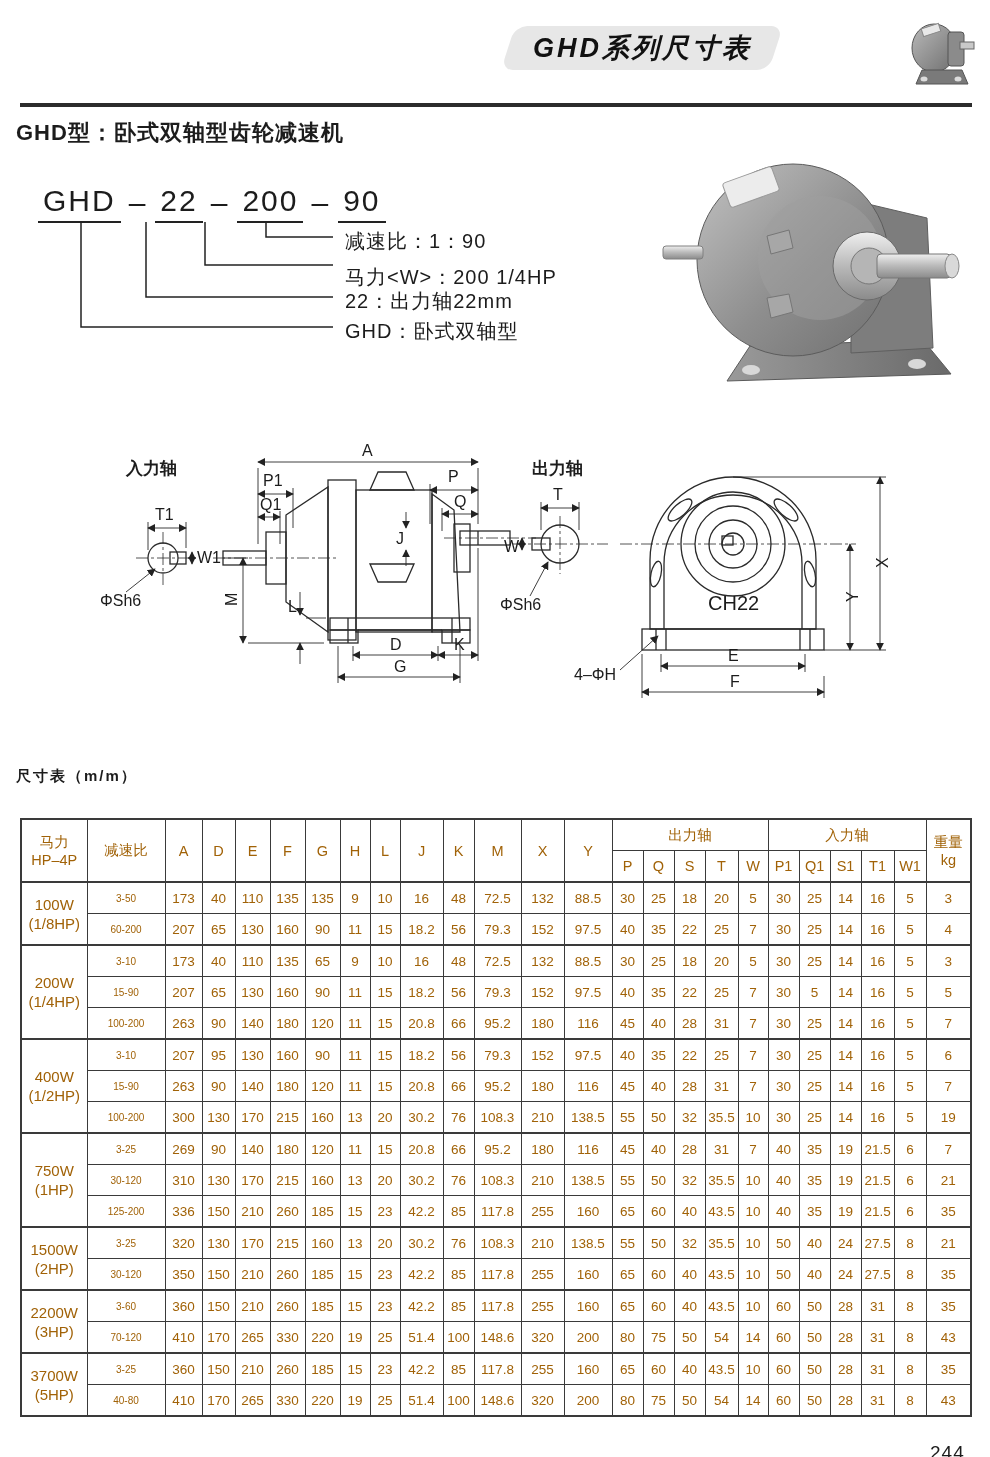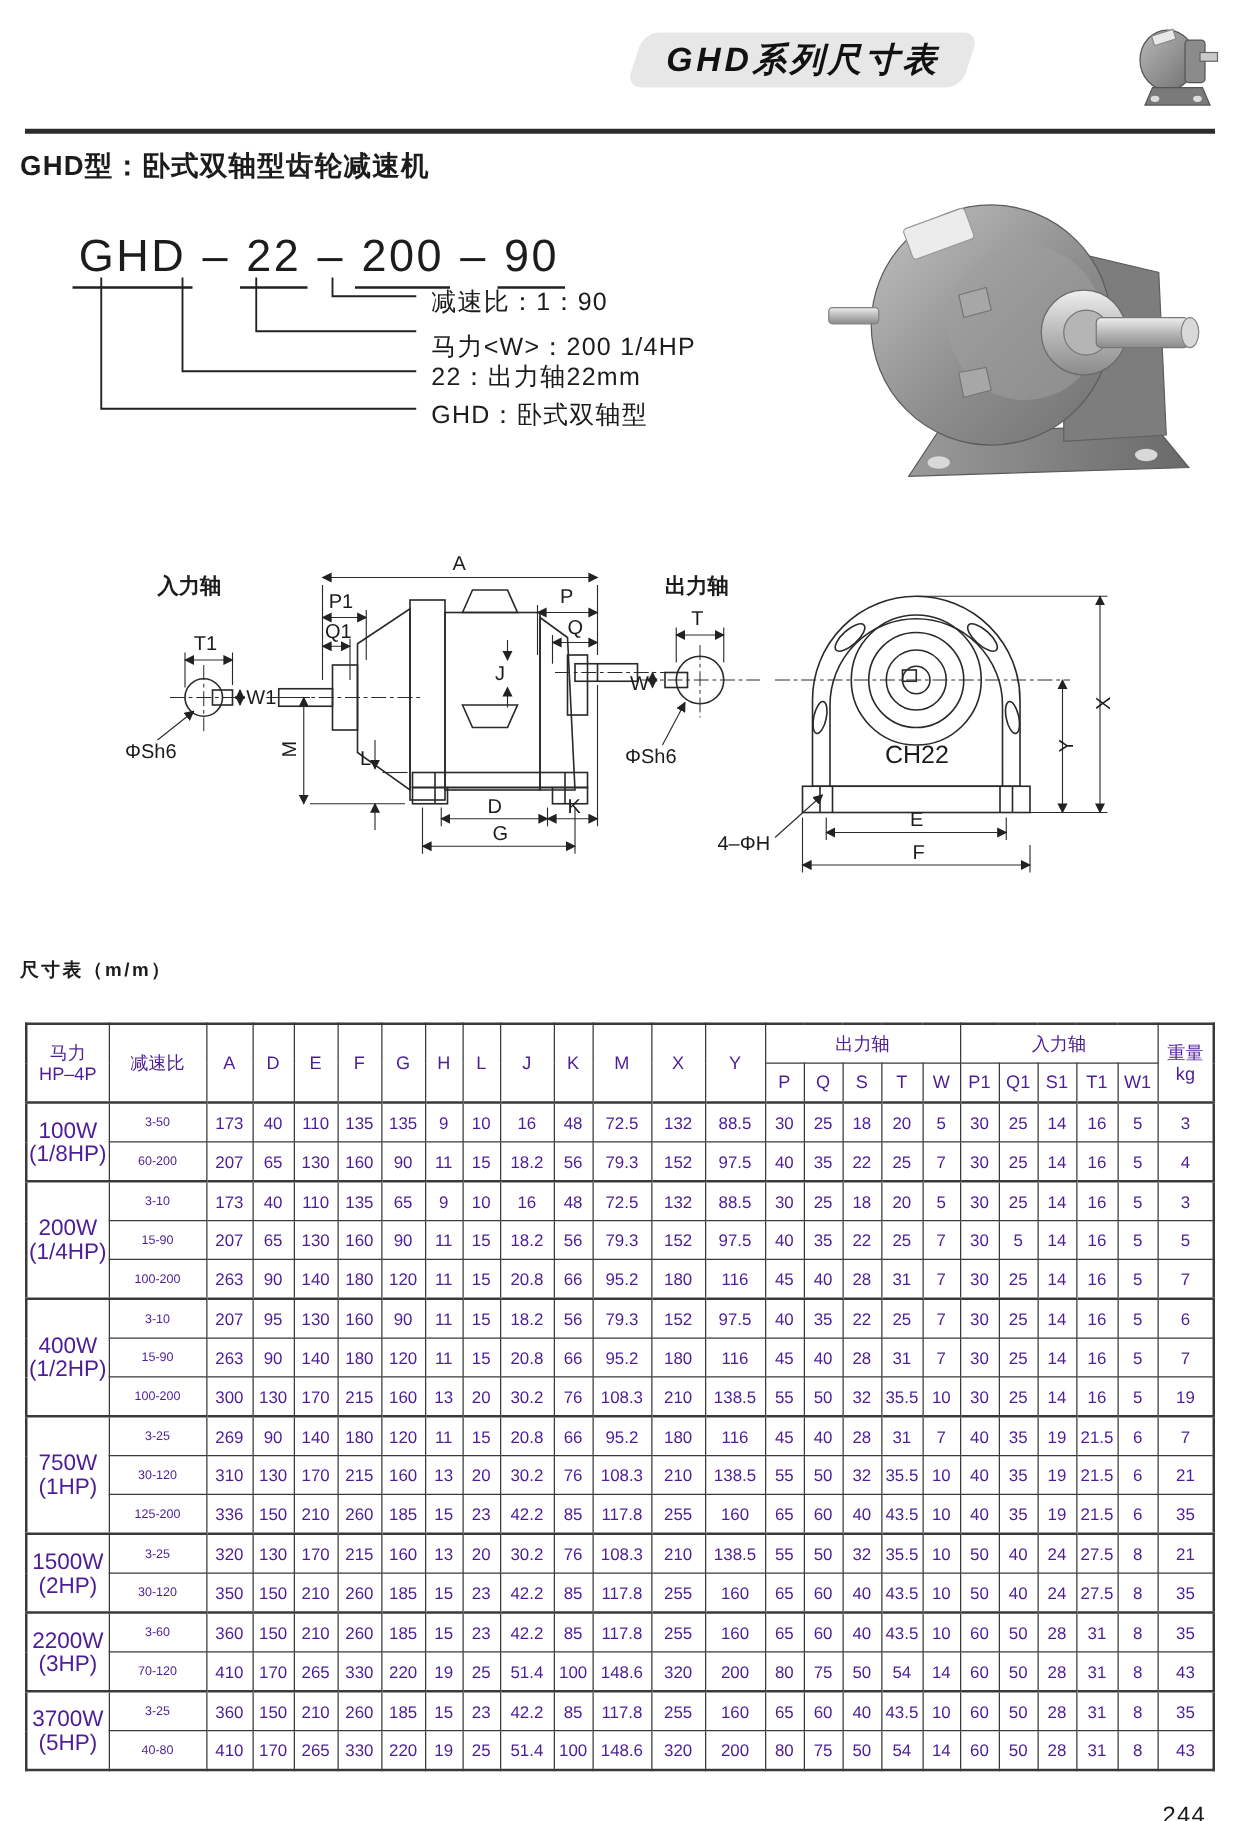--- a/index.html
+++ b/index.html
@@ -17,42 +17,42 @@
   }
   .banner-inner{
     transform:skewX(18deg);font-style:italic;font-weight:bold;
     font-size:27px;letter-spacing:3px;color:#111;white-space:nowrap;
   }
   .top-rule{left:20px;top:103px;width:952px;height:4px;background:#2c2c2c;}
 
   .section-title{left:16px;top:118px;font-size:22px;font-weight:bold;letter-spacing:1px;}
 
   
-  .model-code{left:58px;top:184px;display:flex;font-size:36px;letter-spacing:2px;}
+  .model-code{left:38px;top:184px;display:flex;align-items:flex-end;font-size:30px;letter-spacing:2px;}
   .model-code .seg{border-bottom:2px solid #222;padding:0 5px 3px 5px;}
   .model-code .dash{padding:0 8px 3px 8px;}
   .anno{left:345px;font-size:20px;letter-spacing:1px;white-space:nowrap;}
 
   
   .table-title{left:16px;top:767px;font-size:15px;font-weight:bold;letter-spacing:2px;}
   table.dims{
     position:absolute;left:20px;top:818px;width:950px;
     border-collapse:collapse;table-layout:fixed;
-    font-size:13.5px;text-align:center;color:#4c1d95;
+    font-size:13.5px;text-align:center;color:#a16207;
   }
   table.dims td,table.dims th{
     border:1px solid #3a3a3a;padding:0;height:30px;font-weight:normal;
     overflow:hidden;white-space:nowrap;
   }
   table.dims{border:2px solid #3a3a3a;}
   table.dims thead th{font-size:14.5px;}
   table.dims thead tr:first-child th{border-bottom-width:1px;}
   table.dims thead{border-bottom:2px solid #3a3a3a;}
   table.dims tr.group-start td{border-top:2px solid #3a3a3a;}
-  td.power{font-size:18px;line-height:19px;}
+  td.power{font-size:15px;line-height:19px;}
   td.ratio{font-size:10px;}
   .pgnum{left:930px;top:1400px;font-size:19px;letter-spacing:1px;margin-top:42px;}
 
   svg text{font-family:"Liberation Sans","DejaVu Sans",sans-serif;}
   .dimtext{font-size:16px;fill:#1c1c1c;}
   .cjk{font-size:17px;font-weight:bold;fill:#1c1c1c;}
 </style>
 </head>
 <body>
 

